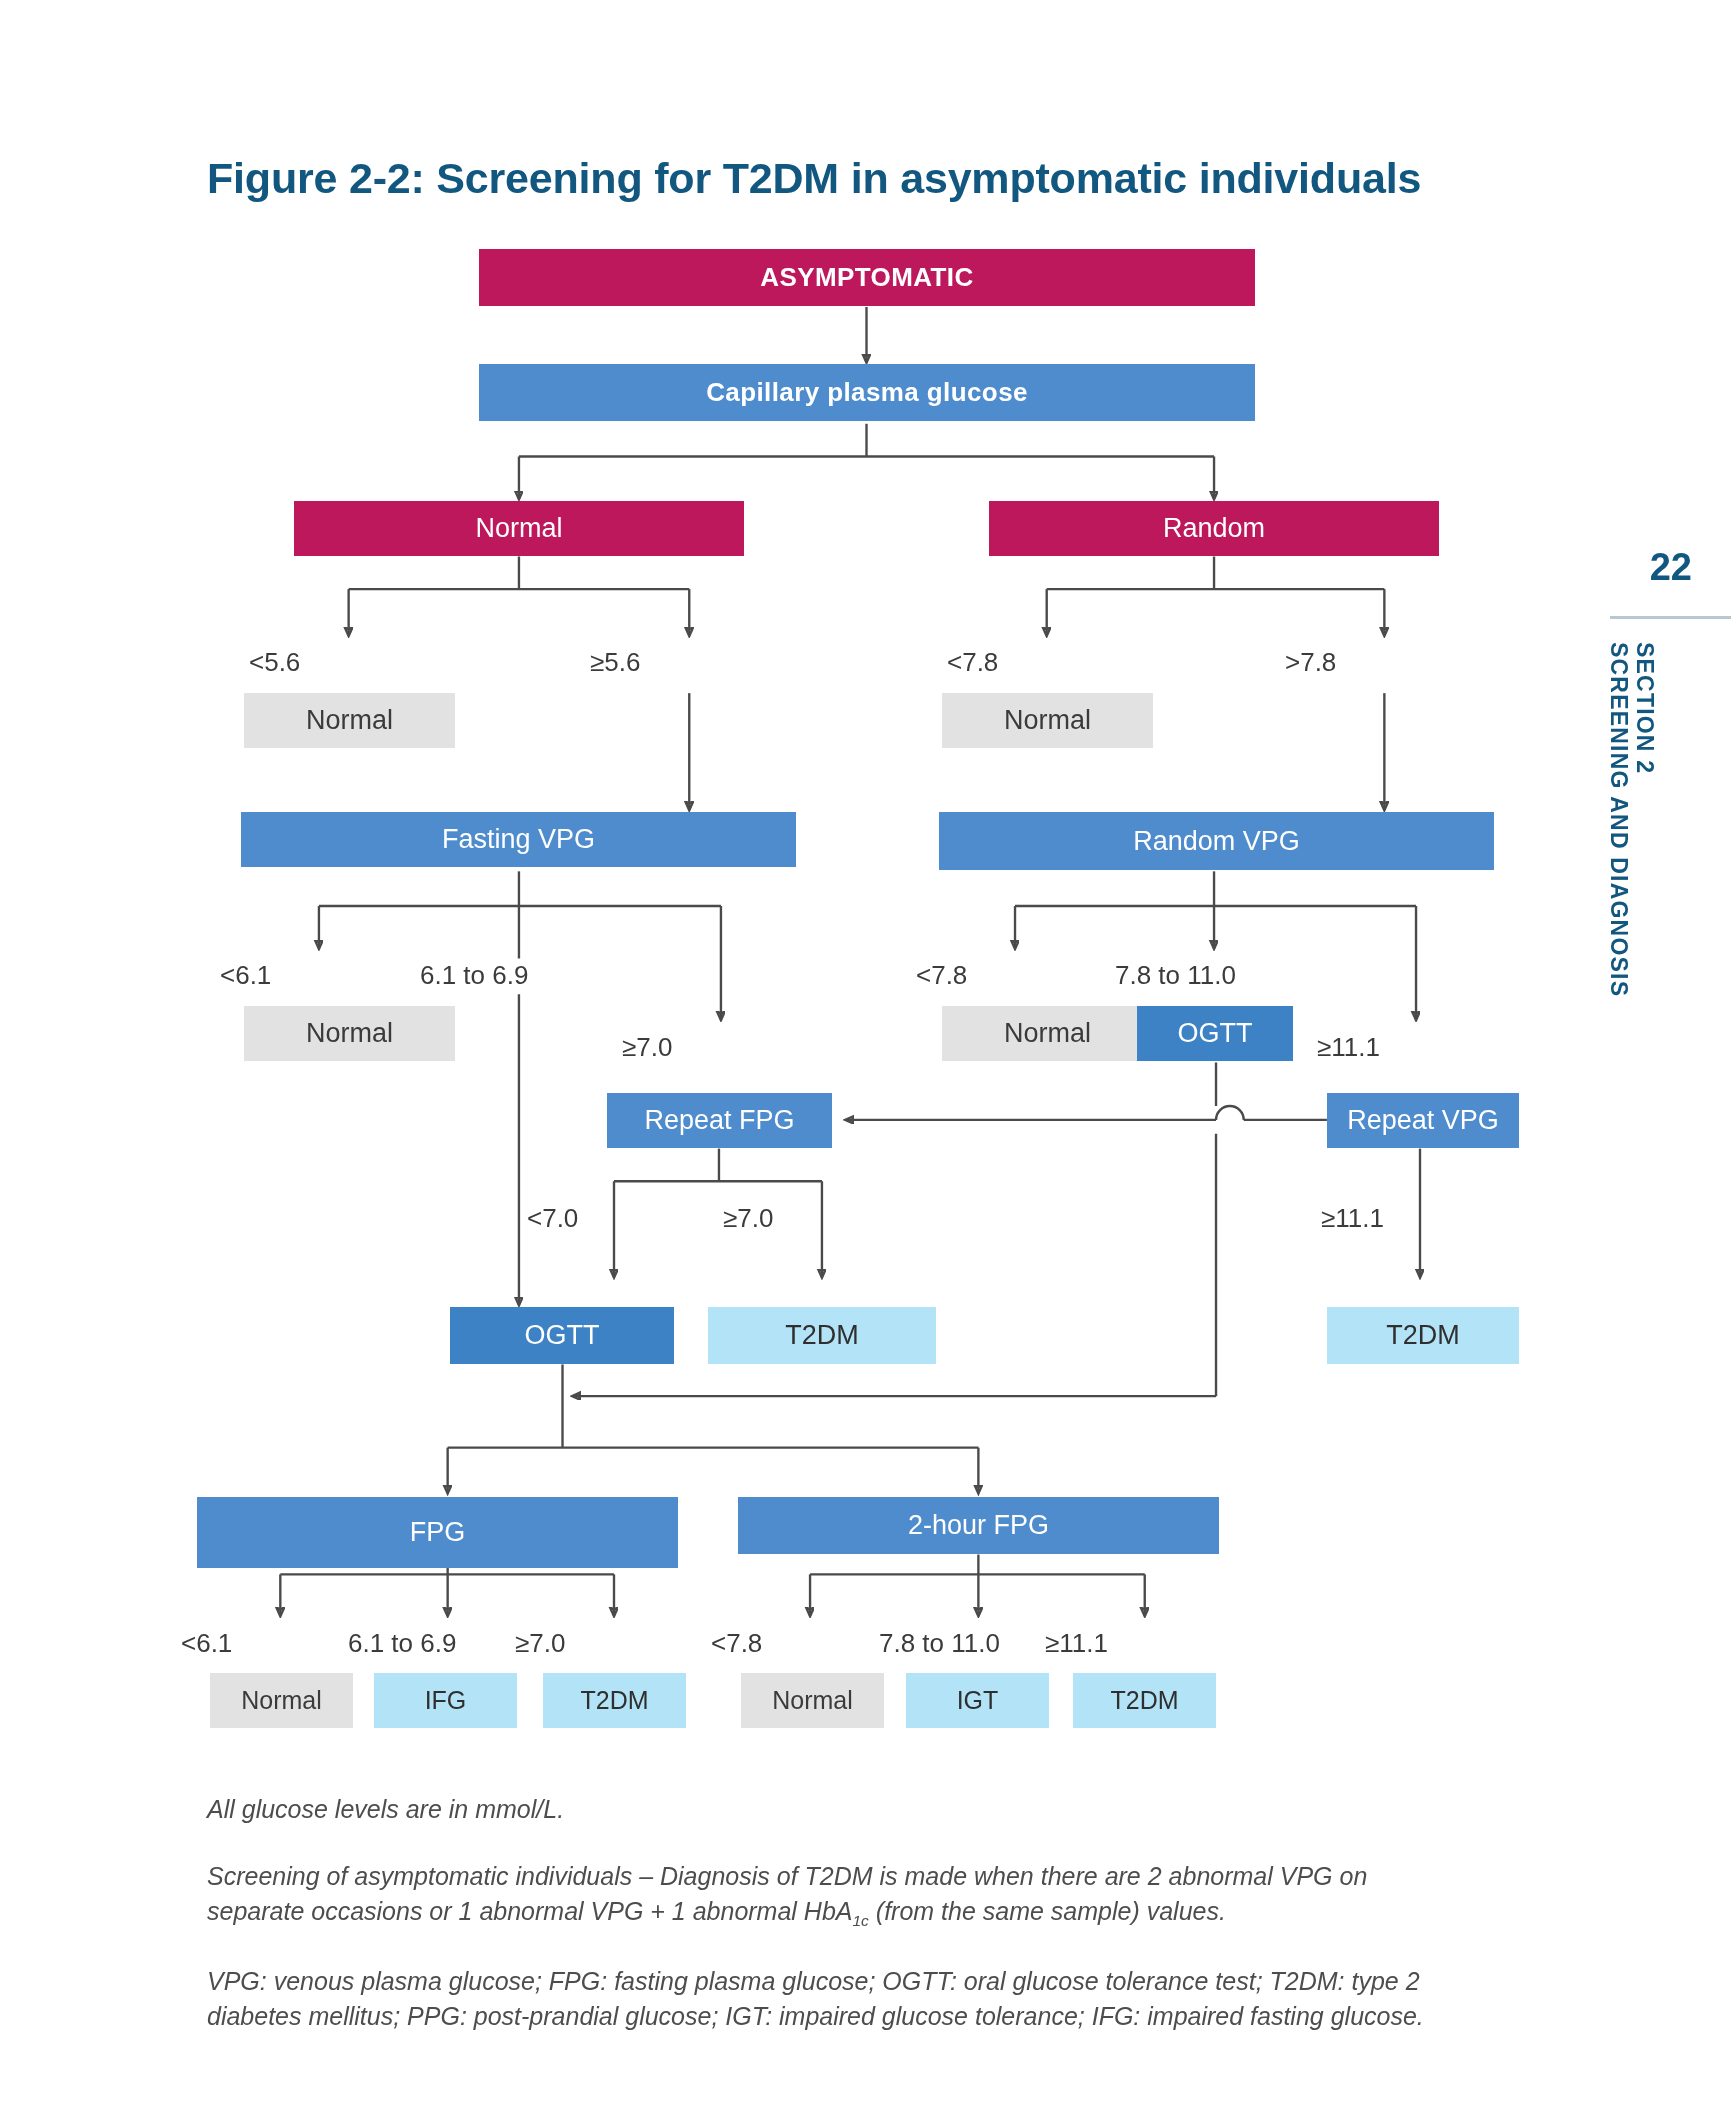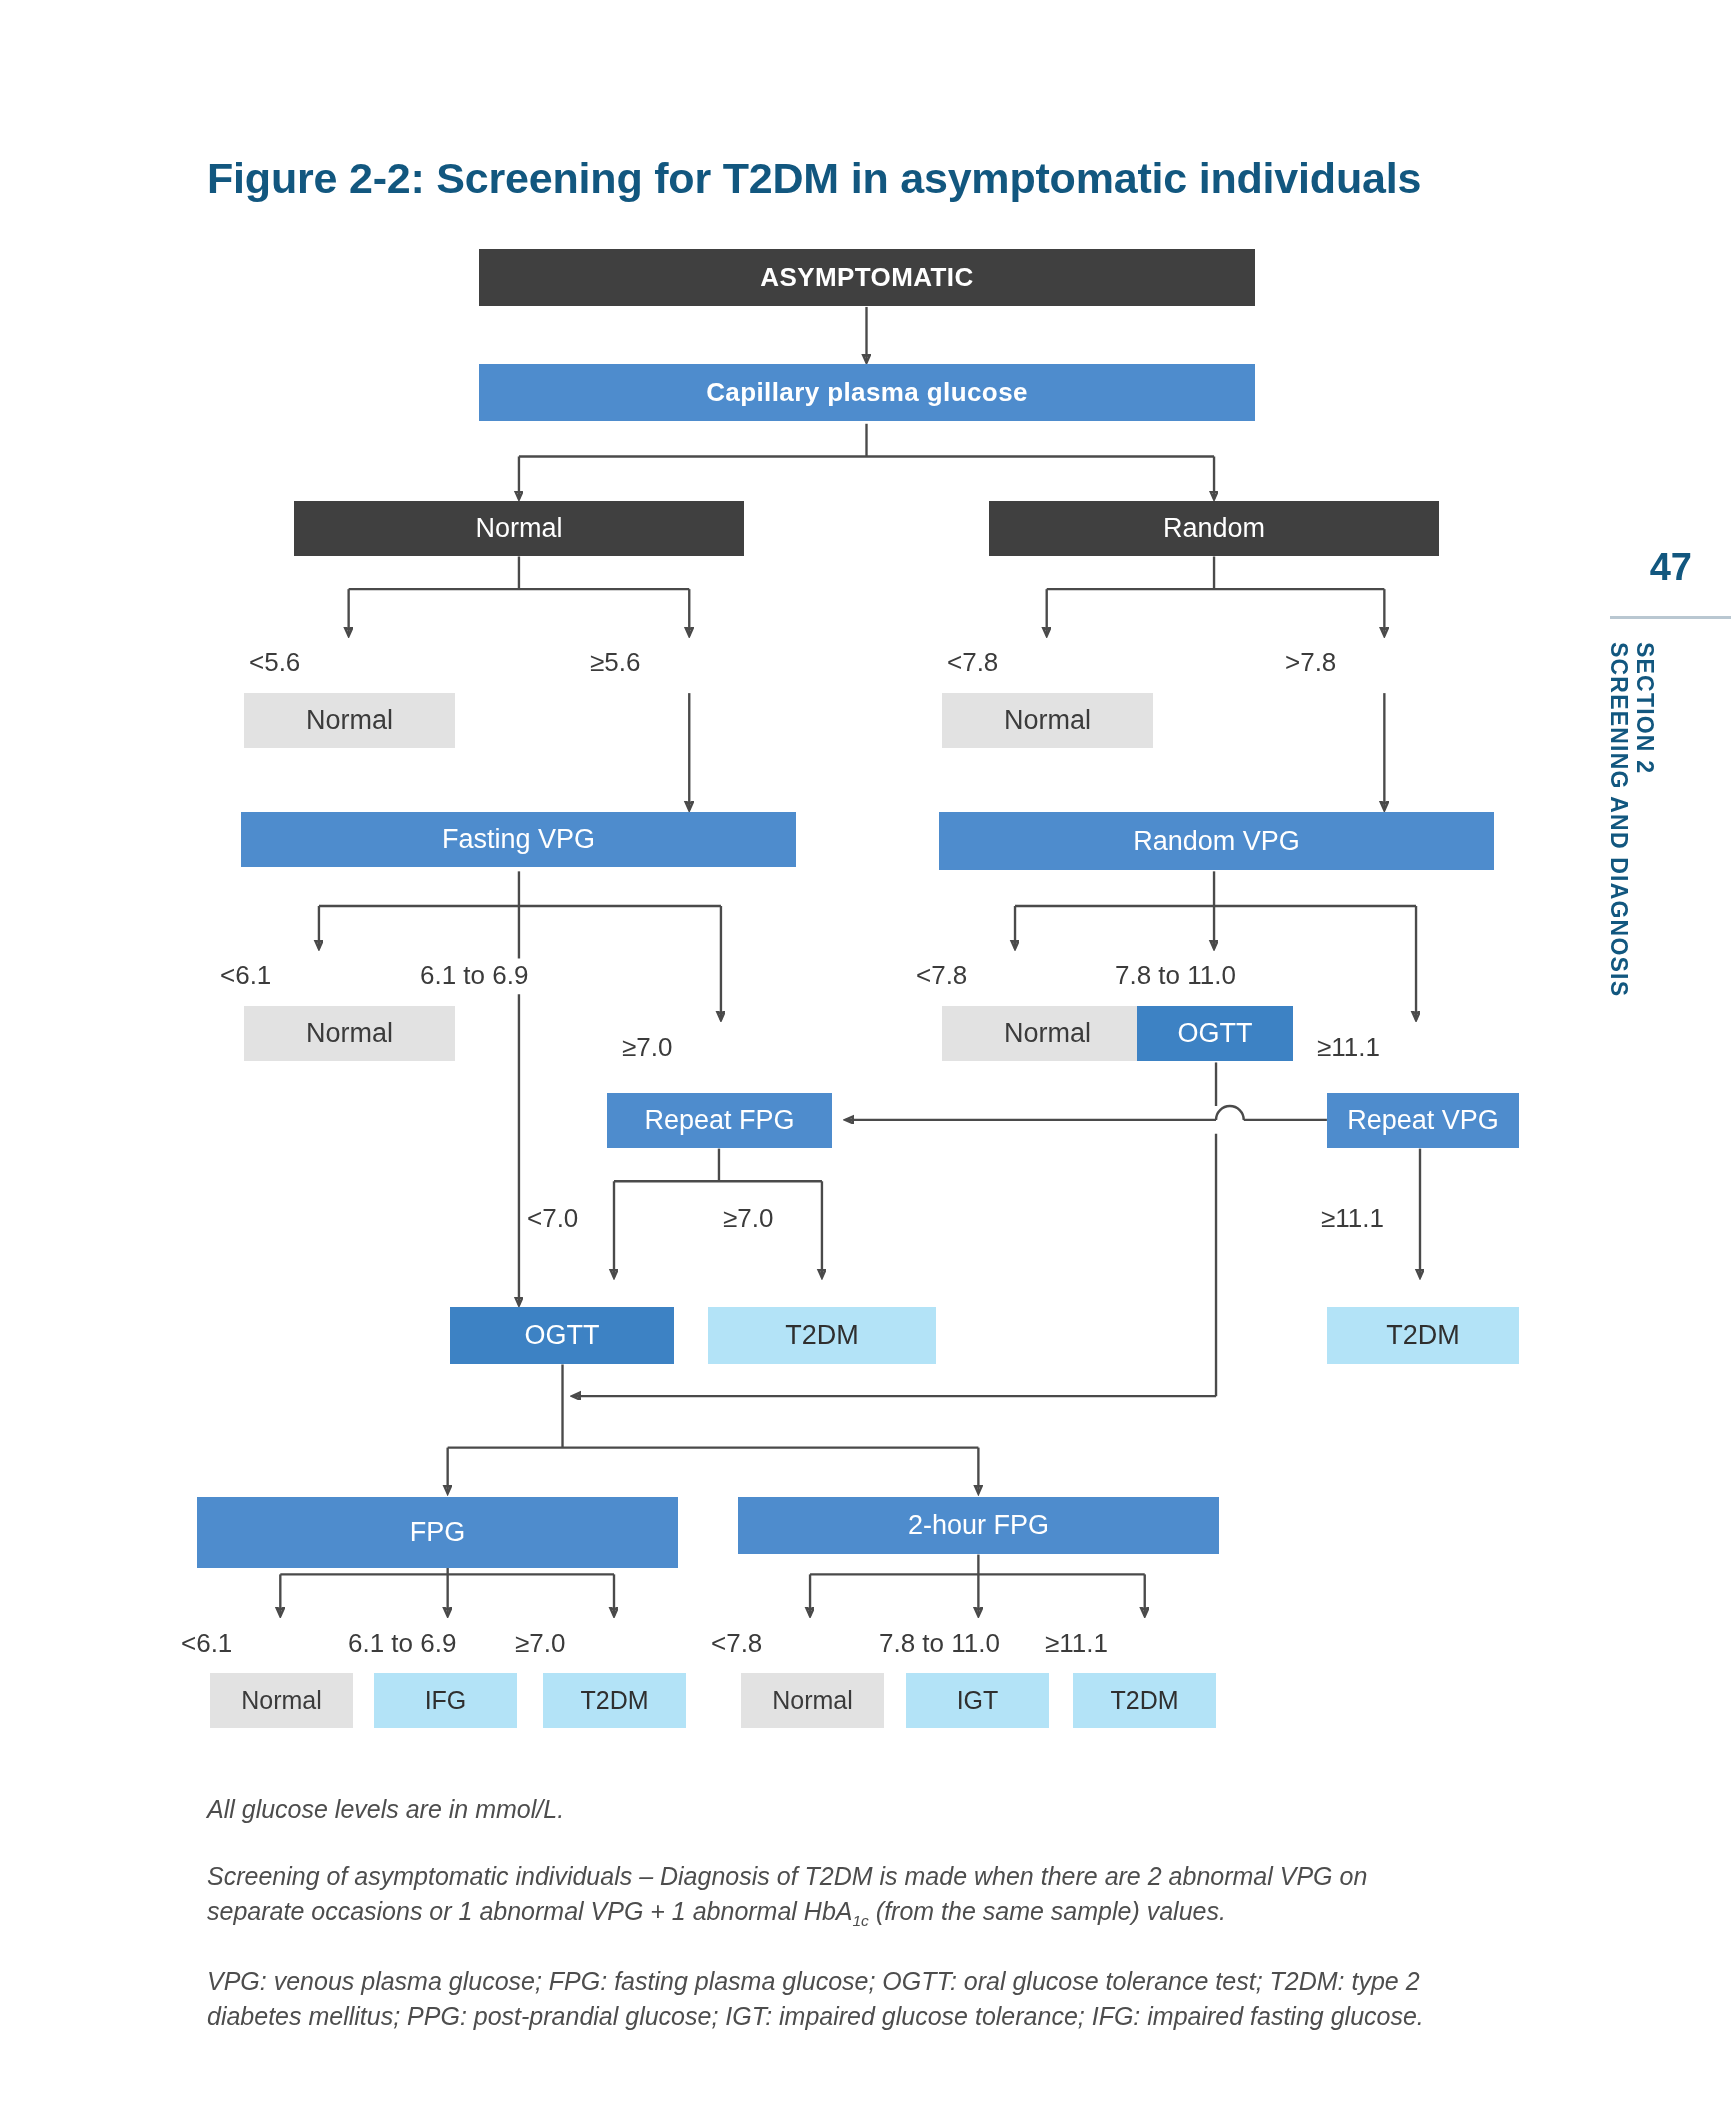--- a/index.html
+++ b/index.html
@@ -10,21 +10,21 @@
     position:absolute;left:207px;top:154px;
     font-size:43px;font-weight:bold;color:#12577f;letter-spacing:-0.2px;
     white-space:nowrap;
   }
 
   
   .box{
     position:absolute;display:flex;align-items:center;justify-content:center;
     box-sizing:border-box;text-align:center;line-height:1.05;
   }
-  .box.teal{background:#404040;color:#ffffff;}
+  .box.teal{background:#be185d;color:#ffffff;}
   .box.blue{background:#4e8ccd;color:#ffffff;}
   .box.bluedark{background:#3d82c4;color:#ffffff;}
   .box.grey{background:#e2e2e2;color:#3b3b3b;}
   .box.lightblue{background:#b3e3f7;color:#2f2f2f;}
   .box.b-head{font-weight:bold;font-size:26px;letter-spacing:0.4px;}
   .box.b-norm{font-weight:normal;font-size:27px;}
   .box.b-small{font-weight:normal;font-size:25px;}
 
   
   .lbl{
@@ -208,21 +208,21 @@
   <div class="note" style="left:207px;top:1859px;width:1346px;">
     <div>Screening of asymptomatic individuals – Diagnosis of T2DM is made when there are 2 abnormal VPG on</div>
     <div><span>separate occasions or 1 abnormal VPG + 1 abnormal HbA</span><sub>1c</sub><span> (from the same sample) values.</span></div>
   </div>
 
   <div class="note" style="left:207px;top:1964px;width:1356px;">
     <div>VPG: venous plasma glucose; FPG: fasting plasma glucose; OGTT: oral glucose tolerance test; T2DM: type 2</div>
     <div>diabetes mellitus; PPG: post-prandial glucose; IGT: impaired glucose tolerance; IFG: impaired fasting glucose.</div>
   </div>
 
-  <div class="pagenum">47</div>
+  <div class="pagenum">22</div>
   <div class="marginrule"></div>
   <div class="sidetext">
     <span>SECTION 2</span>
     <span>SCREENING AND DIAGNOSIS</span>
   </div>
 
 </div>
 
 
 </body></html>

